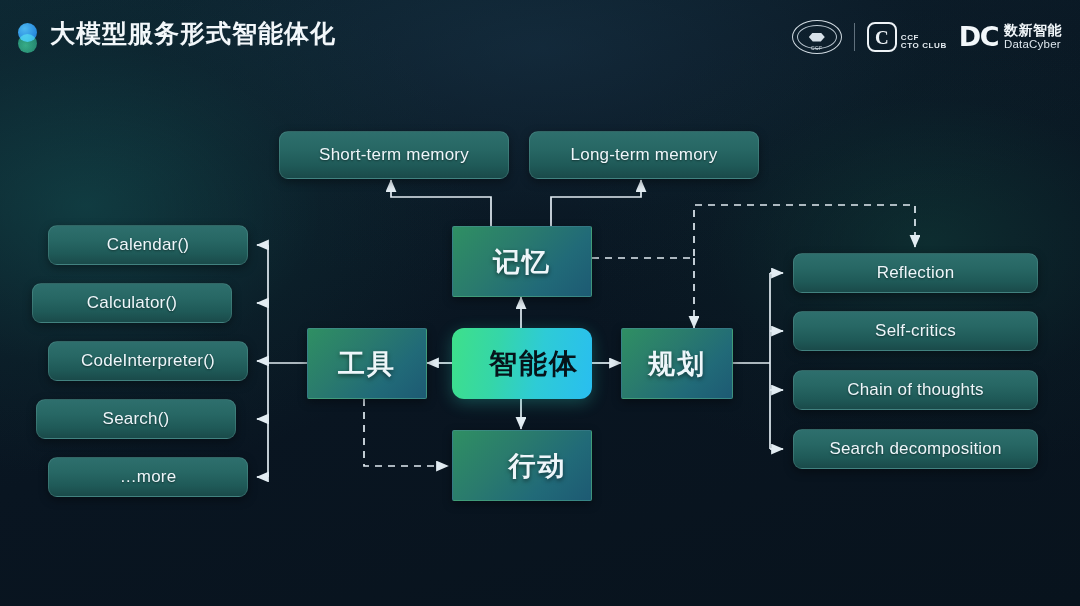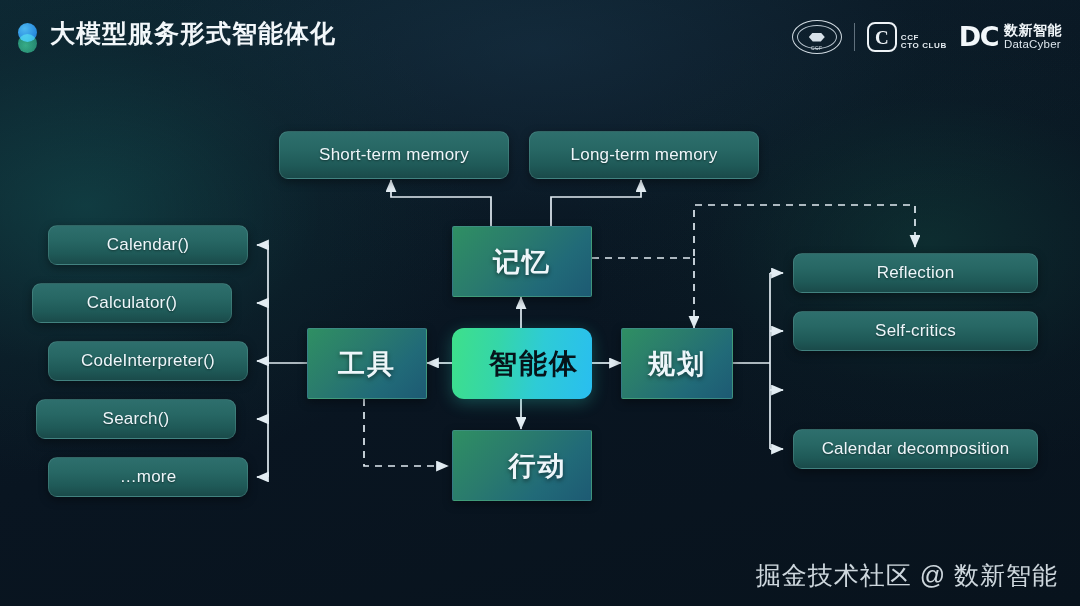--- a/index.html
+++ b/index.html
@@ -351,22 +351,25 @@
     <div class="node pill" style="left:48px; top:457px; width:200px; height:40px;">
       <span>…more</span>
     </div>
 
     <div class="node pill" style="left:793px; top:253px; width:245px; height:40px;">
       <span>Reflection</span>
     </div>
     <div class="node pill" style="left:793px; top:311px; width:245px; height:40px;">
       <span>Self-critics</span>
     </div>
+    <div class="node pill" style="left:793px; top:370px; width:245px; height:40px;">
+      <span>Chain of thoughts</span>
+    </div>
     <div class="node pill" style="left:793px; top:429px; width:245px; height:40px;">
-      <span>Calendar decomposition</span>
+      <span>Search decomposition</span>
     </div>
 
     <div class="node hub" style="left:452px; top:226px; width:140px; height:71px;">
       <span>记忆</span>
     </div>
     <div class="node hub" style="left:307px; top:328px; width:120px; height:71px;">
       <span>工具</span>
     </div>
     <div class="node hub" style="left:621px; top:328px; width:112px; height:71px;">
       <span>规划</span>
@@ -374,15 +377,14 @@
     <div class="node hub" style="left:452px; top:430px; width:140px; height:71px;padding-left:31px;">
       <span>行动</span>
     </div>
 
     <div class="node center" style="left:452px; top:328px; width:140px; height:71px;">
       <span>智能体</span>
     </div>
 
   </div>
 
-  <div class="watermark">掘金技术社区 @ 数新智能</div>
 
 </div>
 
 </body></html>

